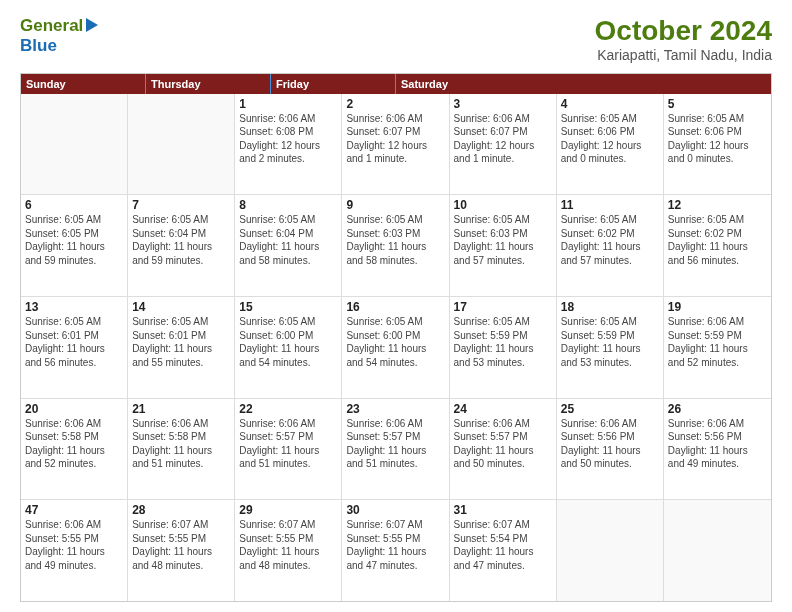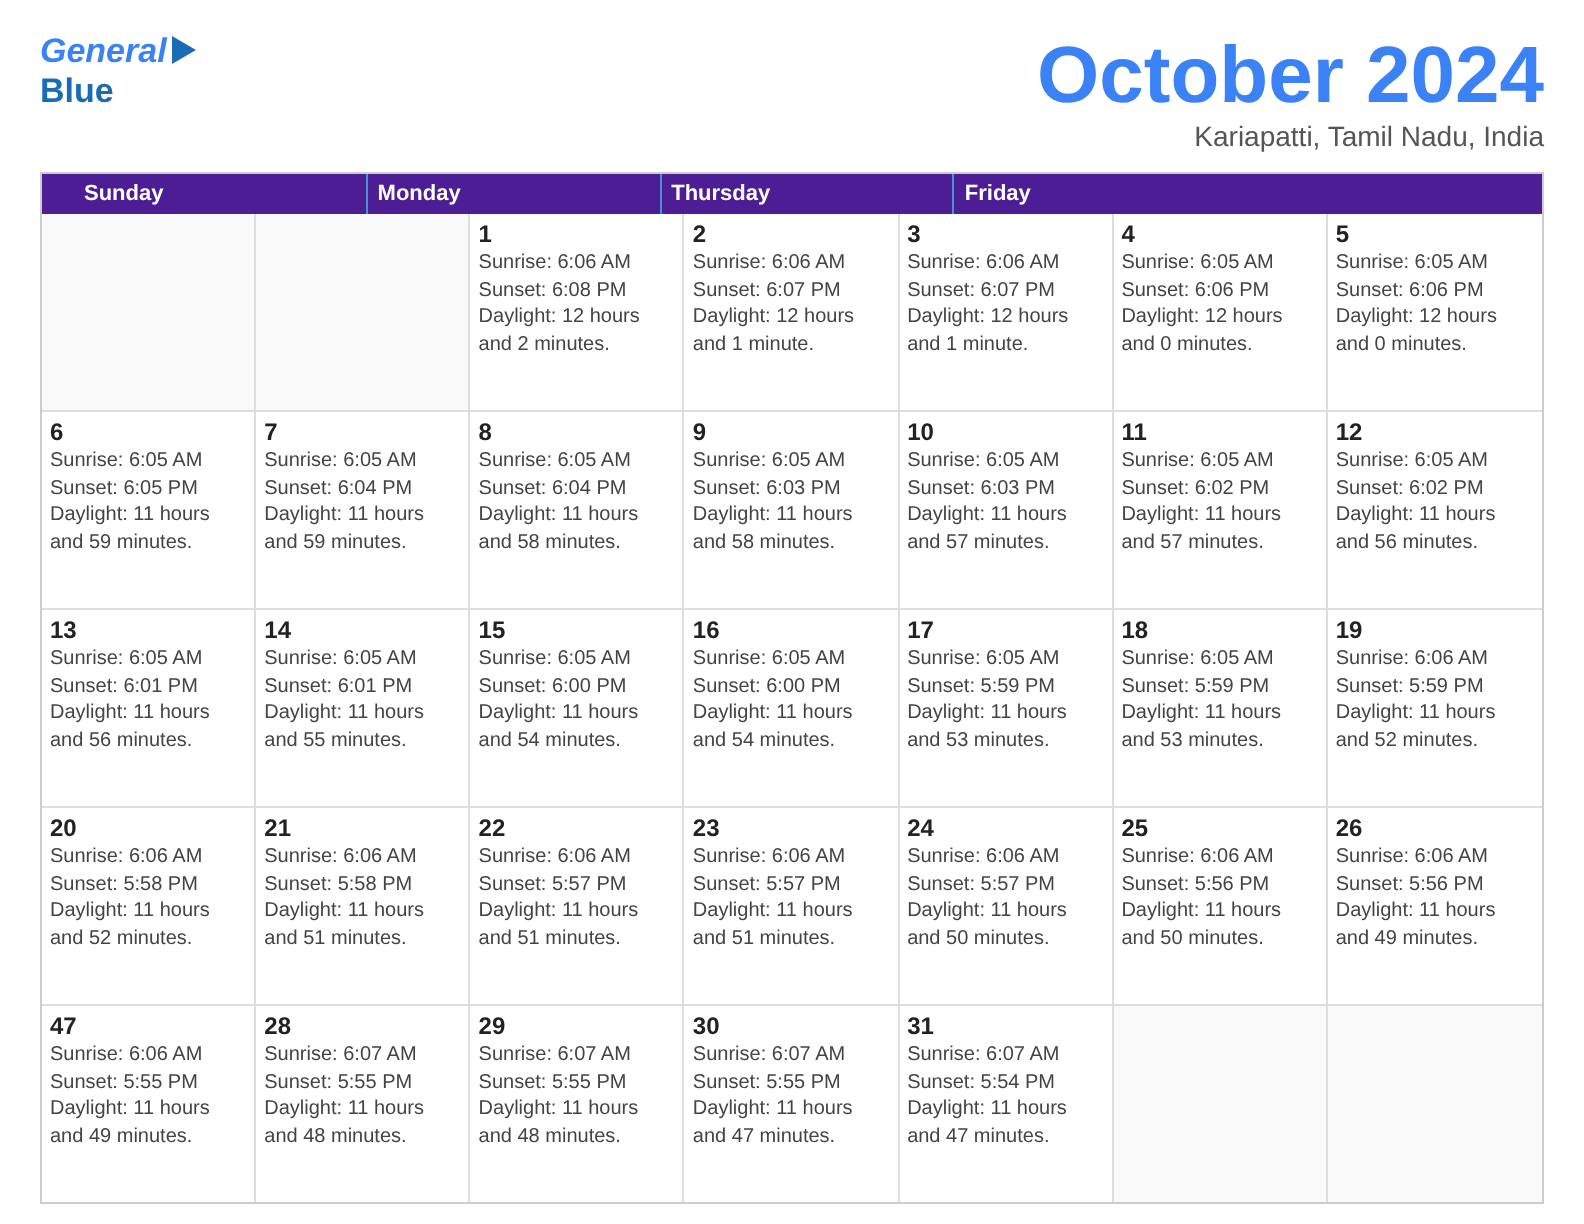--- a/index.html
+++ b/index.html
@@ -20,41 +20,40 @@
     .header {
       display: flex;
       justify-content: space-between;
       align-items: flex-start;
       margin-bottom: 10px;
     }
     .title-section {
       text-align: right;
     }
     .title-section h1 {
-      font-size: 40px;
+      font-size: 28px;
       font-weight: bold;
-      color: #3b82f6;
+      color: #4d7c0f;
       line-height: 1.1;
     }
     .title-section h2 {
       font-size: 14px;
       font-weight: normal;
       color: #555;
     }
     .calendar {
       flex: 1;
       display: flex;
       flex-direction: column;
       border: 1px solid #ccc;
     }
     .cal-header-row {
       display: grid;
-      grid-template-columns: repeat(5, 1fr);
-      background: #4c1d95;
-      padding-left: 16px;
+      grid-template-columns: repeat(6, 1fr);
+      background: #7f1d1d;
     }
     .cal-header-cell {
       color: white;
       font-weight: bold;
       font-size: 11px;
       padding: 4px 5px;
       border-right: 1px solid #4a90d9;
       text-align: left;
     }
     .cal-header-cell:last-child { border-right: none; }
@@ -119,40 +118,40 @@
     }
   </style>
 </head>
 <body>
 
 <div class="page">
   <div class="header">
     <div class="logo-wrapper">
       <div class="logo-text-block">
         <div class="logo-line1">
-          <span class="gen" style="font-size:17px;font-weight:700;color:#3b82f6;font-style:italic;">General</span>
+          <span class="gen" style="font-size:17px;font-weight:700;color:#4d7c0f;">General</span>
           <div class="logo-arrow"></div>
         </div>
         <div>
           <span class="blue" style="font-size:17px;font-weight:700;color:#1a6db5;margin-top:40px;">Blue</span>
         </div>
       </div>
     </div>
     <div class="title-section">
       <h1>October 2024</h1>
       <h2>Kariapatti, Tamil Nadu, India</h2>
     </div>
   </div>
 
   <div class="calendar">
     <div class="cal-header-row">
       <div class="cal-header-cell">Sunday</div>
-      <div class="cal-header-cell">Monday</div>
       <div class="cal-header-cell">Thursday</div>
       <div class="cal-header-cell">Friday</div>
+      <div class="cal-header-cell">Saturday</div>
     </div>
     <div class="cal-body" id="cal-body">
     <div class="cal-row">
           <div class="cal-cell empty"></div>
           <div class="cal-cell empty"></div>
           <div class="cal-cell">
             <div class="day-number">1</div>
             <div class="cell-info">Sunrise: 6:06 AM<br>Sunset: 6:08 PM<br>Daylight: 12 hours<br>and 2 minutes.</div>
           </div>
           <div class="cal-cell">

